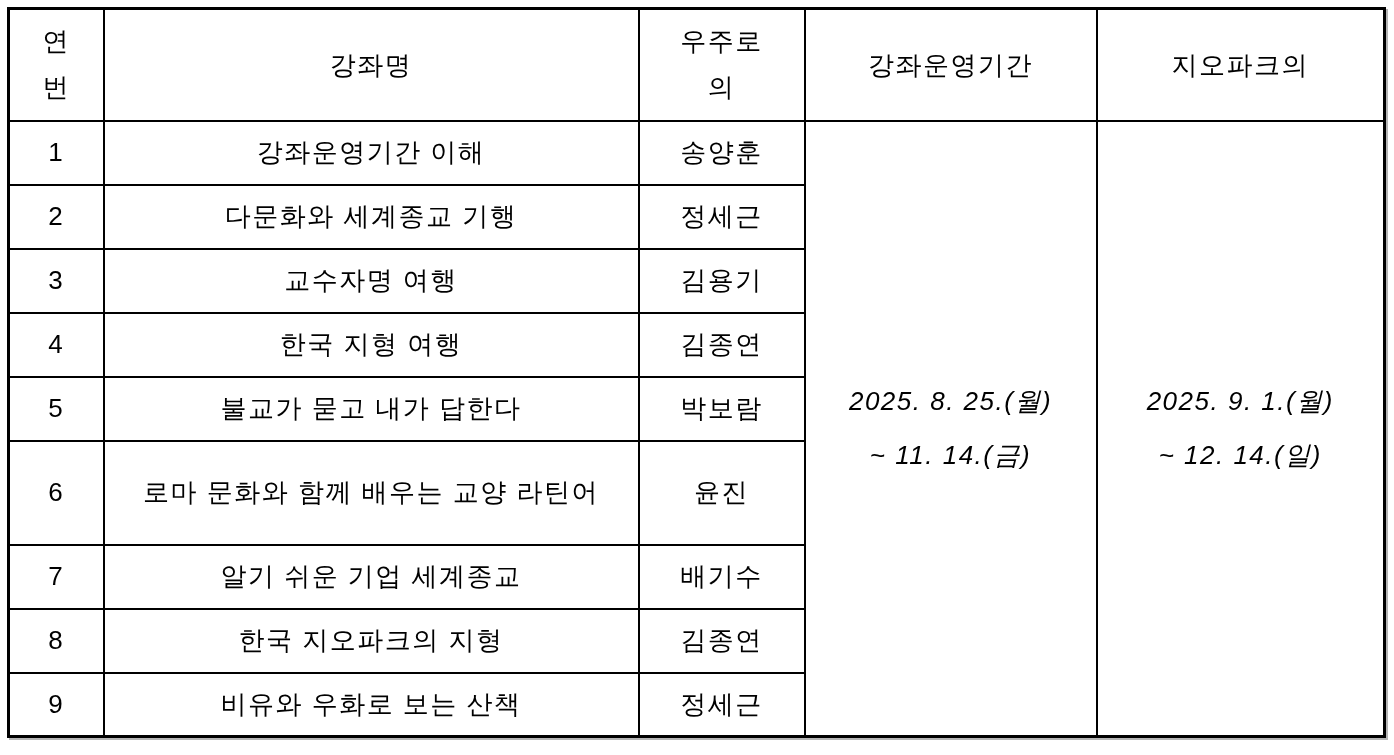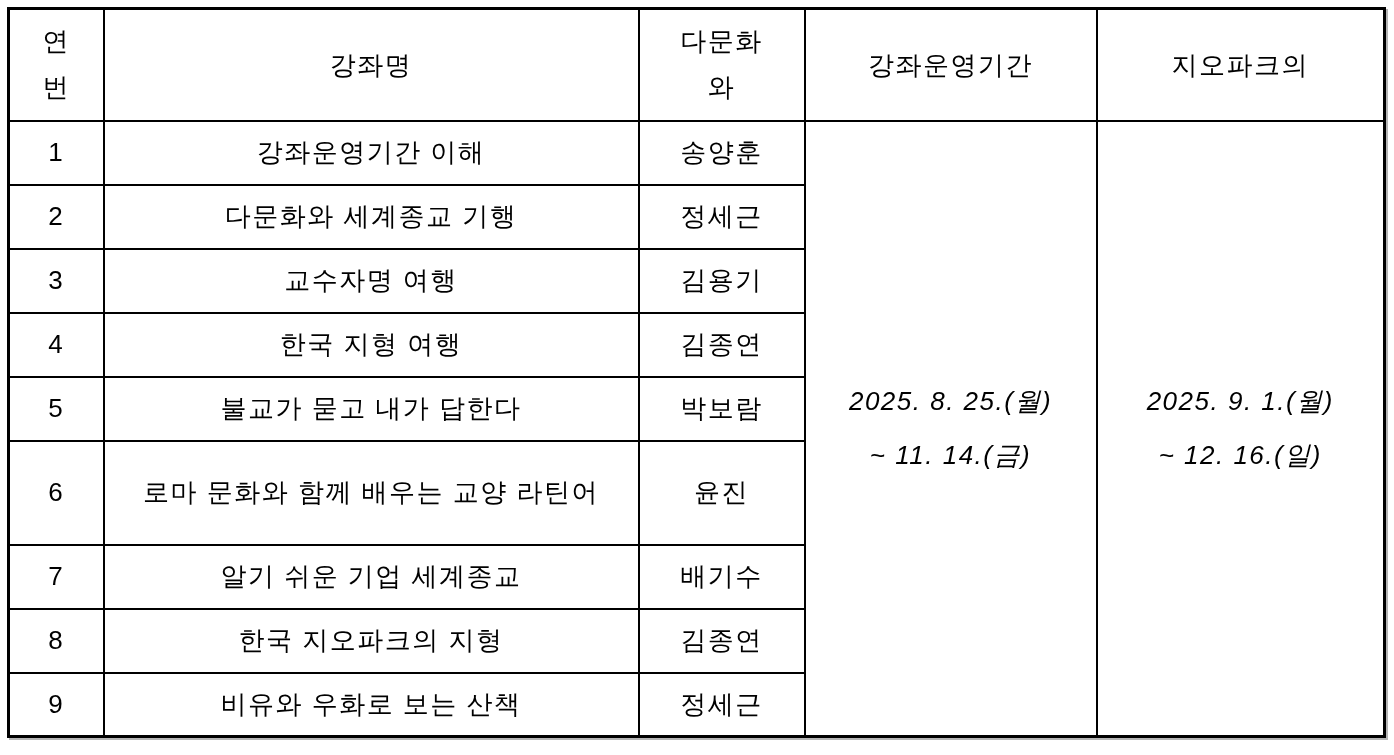--- a/index.html
+++ b/index.html
@@ -70,39 +70,39 @@
     <col class="c-no">
       <col class="c-course">
       <col class="c-instructor">
       <col class="c-reg">
       <col class="c-op">
   </colgroup>
   <thead>
     <tr>
       <th><span class="wrap wrap-no">연번</span></th>
       <th>강좌명</th>
-      <th><span class="wrap wrap-instructor">다문화와</span></th>
+      <th><span class="wrap wrap-instructor">우주로의</span></th>
       <th>강좌운영기간</th>
       <th>지오파크의</th>
     </tr>
   </thead>
   <tbody>
     <tr>
       <td>1</td>
       <td>
           <div class="course">강좌운영기간 이해</div>
         </td>
       <td>송양훈</td>
       <td class="period" rowspan="9">
         <div>2025. 8. 25.(월)</div>
         <div>~ 11. 14.(금)</div>
       </td>
       <td class="period" rowspan="9">
         <div>2025. 9. 1.(월)</div>
-        <div>~ 12. 16.(일)</div>
+        <div>~ 12. 14.(일)</div>
       </td>
     </tr>
     <tr>
       <td>2</td>
       <td>
           <div class="course">다문화와 세계종교 기행</div>
         </td>
       <td>정세근</td>
     </tr>
     <tr>

